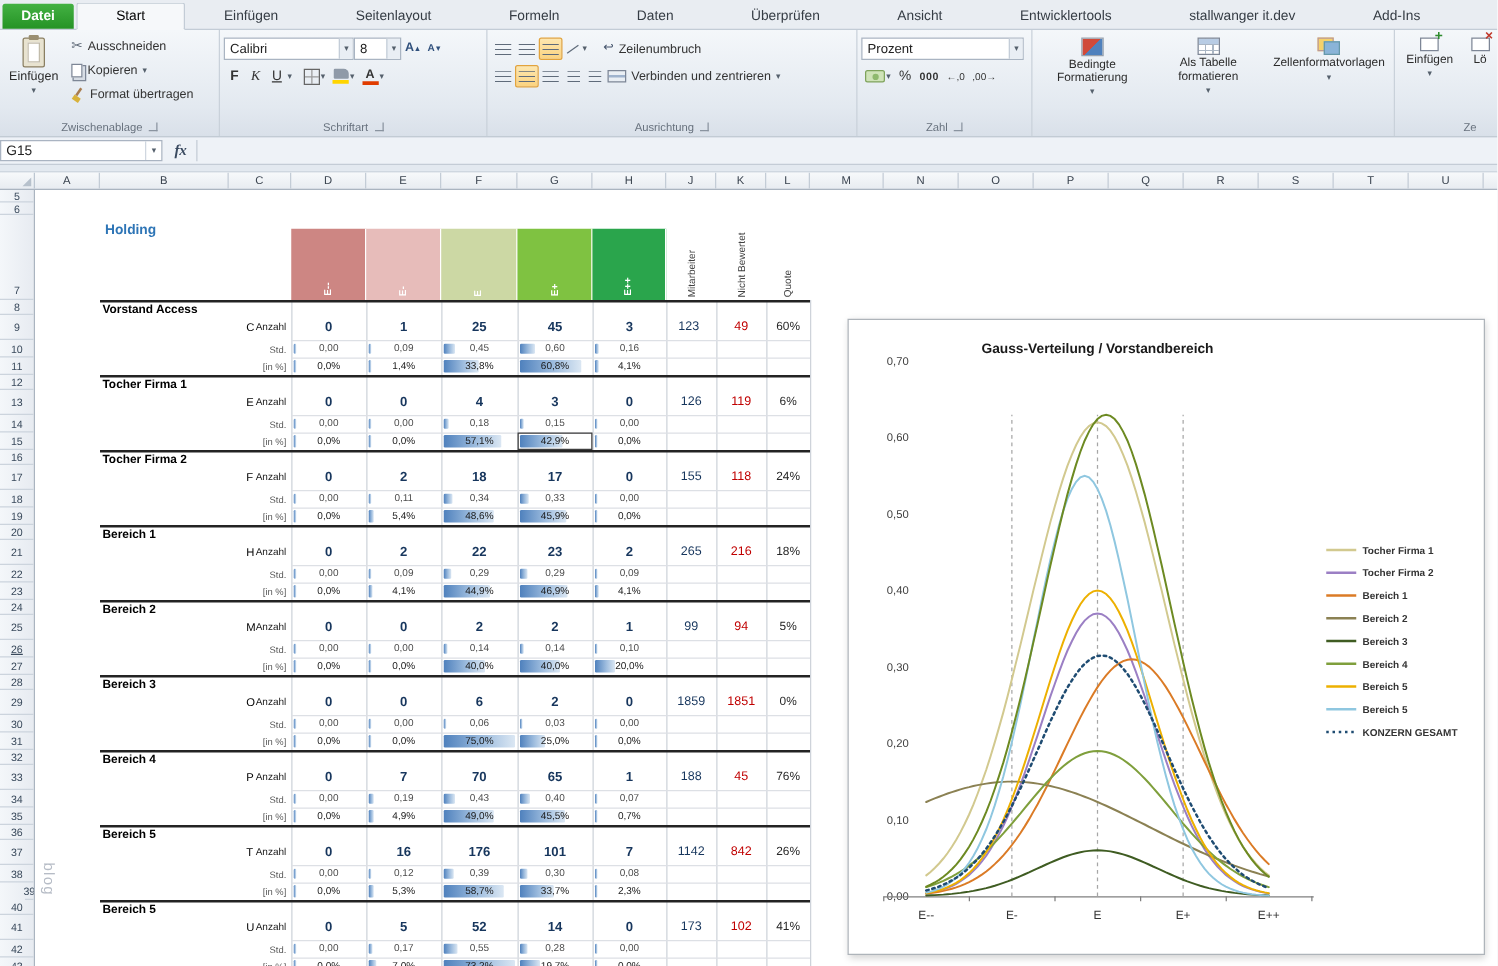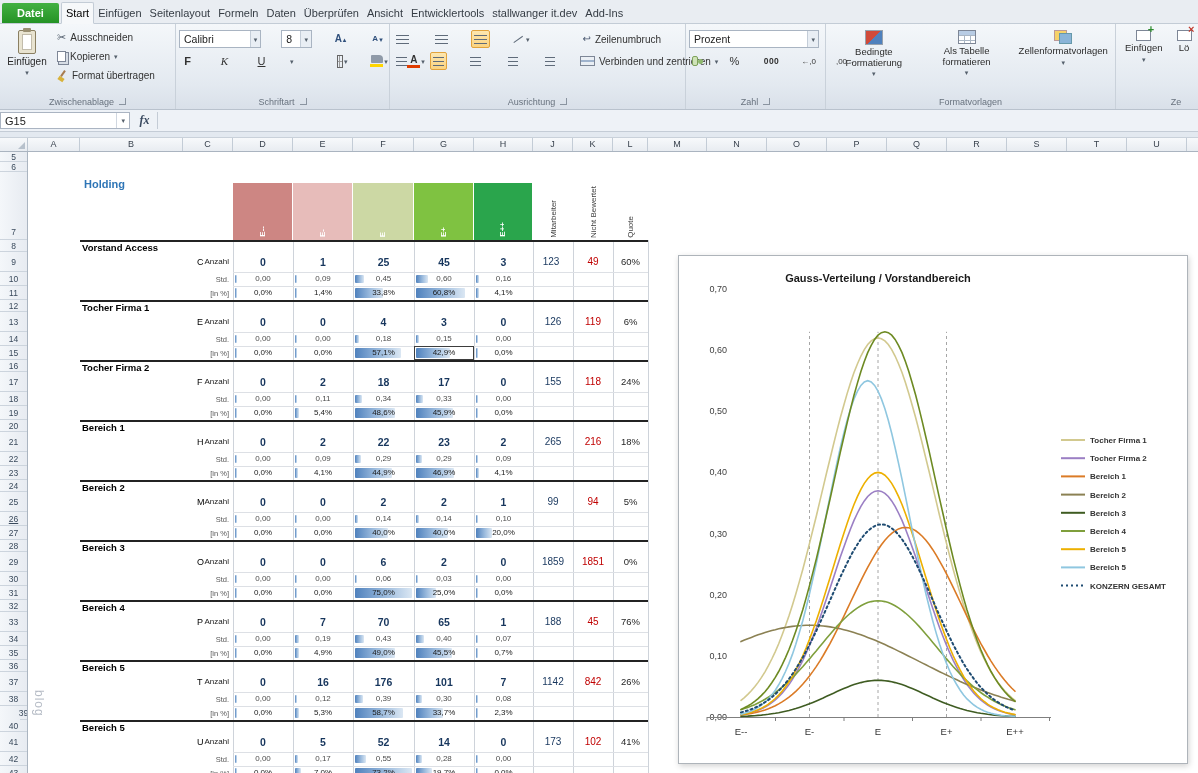--- a/index.html
+++ b/index.html
@@ -2,30 +2,30 @@
 <html><head>
 <meta charset="utf-8">
 <style>
 *{margin:0;padding:0;box-sizing:border-box}
 html,body{width:1198px;height:773px;overflow:hidden;background:#fff}
 body{font-family:"Liberation Sans",sans-serif;font-size:11px;color:#222}
 .screen{position:relative;width:1198px;height:773px;background:#dfe5ec;overflow:hidden}
 
 .tabbar{height:24px;background:#e9edf2;border-bottom:1px solid #c3ccd6;display:flex;align-items:flex-end;padding-left:2px}
 .tabs{display:flex;align-items:flex-end}
-.tab{padding:4px 4px 4px;font-size:11px;color:#353c44;white-space:nowrap}
+.tab{padding:4px 31px 4px;font-size:11px;color:#353c44;white-space:nowrap}
 .tab.file{background:linear-gradient(#43b143,#259325);color:#fff;font-weight:bold;border-radius:2px 2px 0 0;padding:4px 15px;margin-right:2px}
 .tab.active{background:#f6f8fa;border:1px solid #c3ccd6;border-bottom:1px solid #f6f8fa;border-radius:2px 2px 0 0;color:#000;margin-bottom:-1px}
 
 .ribbon{height:86px;background:linear-gradient(#f4f7fa,#e3e9f0 72%,#d9e0e9);border-bottom:1px solid #b9c2cd;display:flex;overflow:hidden}
 .rgroup{flex-shrink:0;display:flex;flex-direction:column;border-right:1px solid #c9d1da;padding:2px 3px 0}
 .rg-content{flex:1;display:flex;gap:4px}
 .vstack{display:flex;flex-direction:column;justify-content:flex-start;gap:3px;padding-top:3px}
 .vstack2{flex-direction:column;gap:4px;padding-top:4px}
-.rrow{display:flex;align-items:center;gap:20px}
+.rrow{display:flex;align-items:center;gap:0}
 .rg-label{height:15px;font-size:9px;color:#68727e;display:flex;align-items:center;justify-content:center;gap:5px}
 .dlg{width:7px;height:7px;border-right:1px solid #8a94a0;border-bottom:1px solid #8a94a0;display:inline-block}
 .caret{font-size:7px;color:#55606c;line-height:1}
 .bigbtn{width:48px;display:flex;flex-direction:column;align-items:center;gap:2px;padding-top:3px;font-size:10px;color:#2b2b2b;border:1px solid transparent;border-radius:2px}
 .sbtn{display:flex;align-items:center;gap:4px;font-size:10px;color:#333;height:16px;padding:0 2px;border-radius:2px;white-space:nowrap}
 .tbtn{height:18px;min-width:17px;border:1px solid transparent;border-radius:2px;display:flex;align-items:center;justify-content:center;font-size:10.5px;color:#333;padding:0 2px;gap:1px}
 .tbtn.active{background:linear-gradient(#fde7b0,#fbd380);border-color:#e2a33c}
 .combo{background:#fff;border:1px solid #a9b4c2;height:18px;display:flex;align-items:center;font-size:10.5px;padding:0 0 0 4px;gap:4px;color:#222}
 .combo .cbox{margin-left:auto;align-self:stretch;display:flex;align-items:center;padding:0 3px;border-left:1px solid #c4cdd8;background:#e9eef4}
 .fvbtn{display:flex;flex-direction:column;align-items:center;justify-content:flex-start;gap:2px;padding:4px 2px 0;font-size:9.5px;line-height:10.5px;text-align:center;color:#2b2b2b}
@@ -303,23 +303,20 @@
             <span class="ic-table"></span>
             <span>Als Tabelle formatieren</span>
             <span class="caret">▾</span>
           </div>
         <div class="fvbtn" style="width:100px">
             <span class="ic-styles"></span>
             <span>Zellenformatvorlagen</span>
             <span class="caret">▾</span>
           </div>
       </div>
-      <div class="rg-label">
-          <span>Formatvorlagen</span>
-        </div>
     </div>
 
     <div class="rgroup" style="width:120px;border-right:none">
       <div class="rg-content" style="gap:10px;justify-content:flex-start;padding-left:4px">
         <div class="fvbtn">
             <span class="ic-insert"></span>
             <span>Einfügen</span>
             <span class="caret">▾</span>
           </div>
         <div class="fvbtn">

